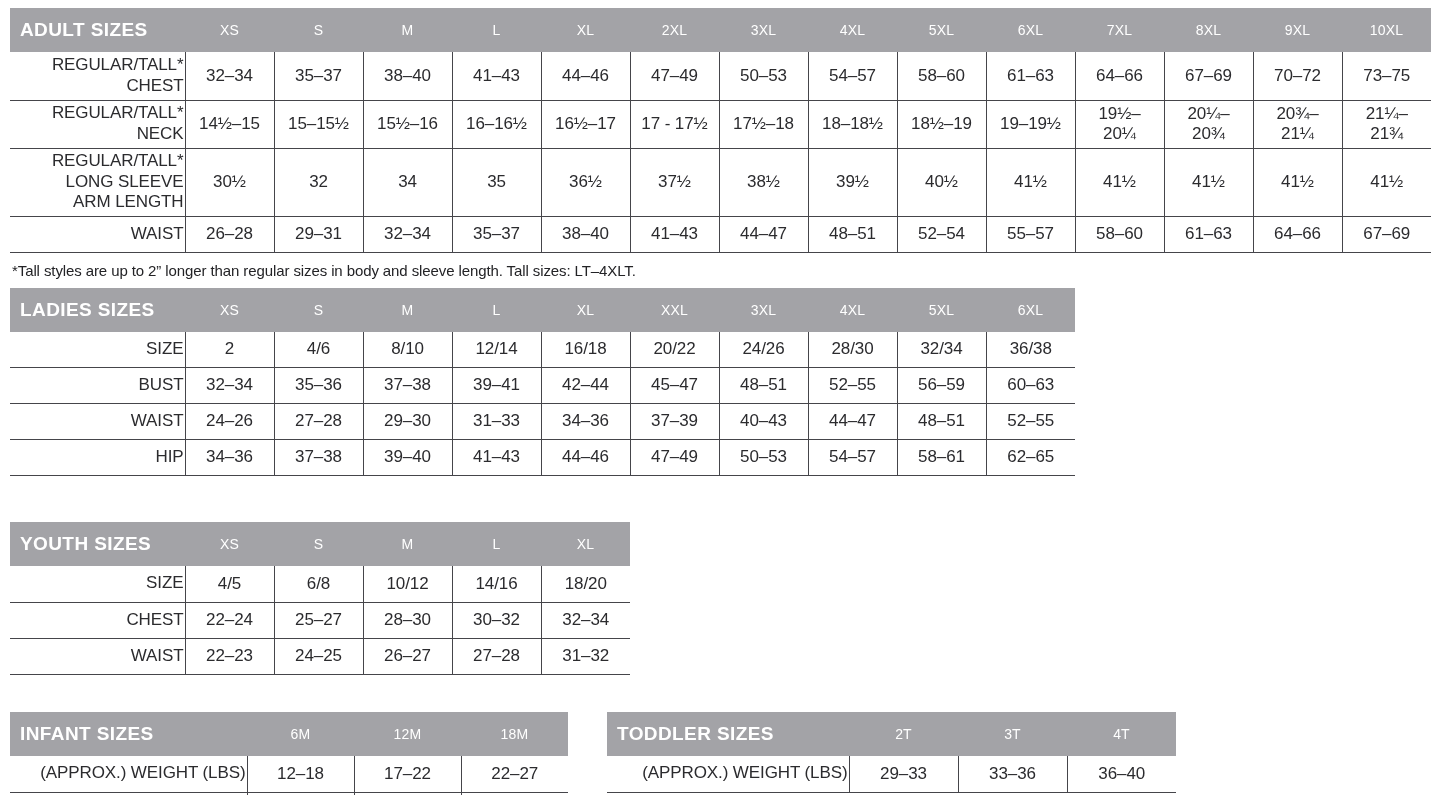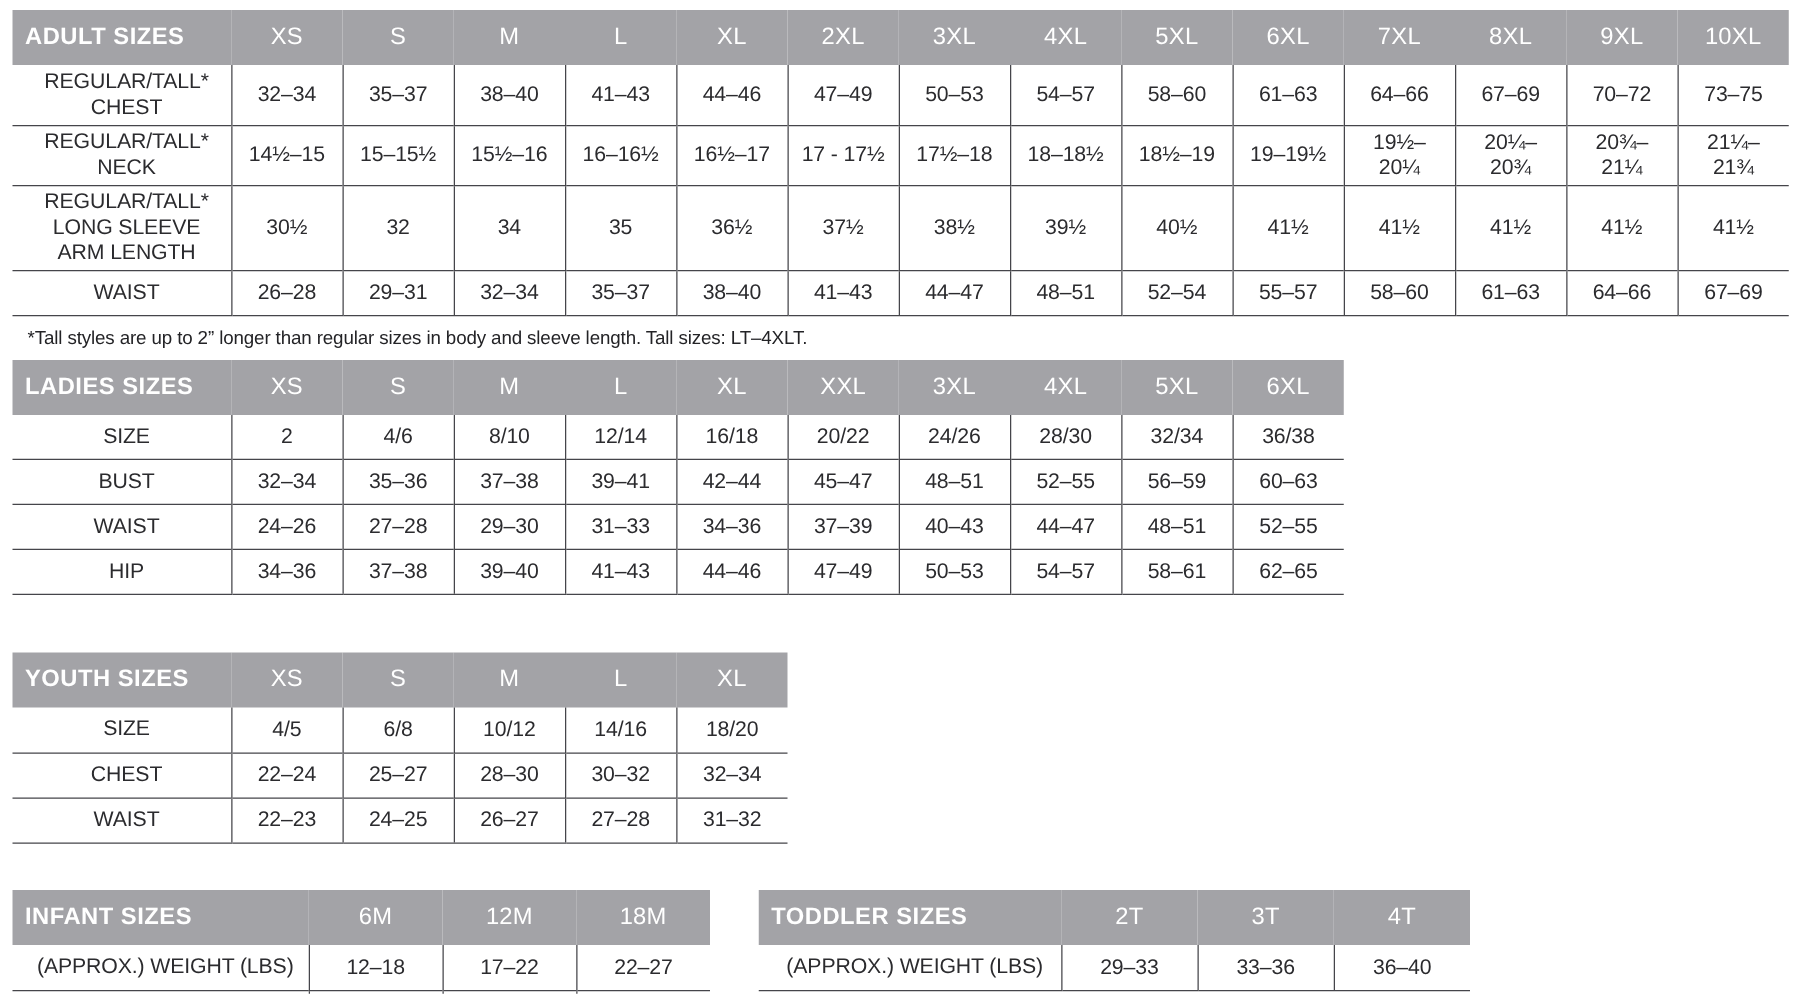--- a/index.html
+++ b/index.html
@@ -18,37 +18,37 @@
   }
   .size-table{border-collapse:collapse;table-layout:fixed;}
   .size-table th{
     background:var(--header-bg);color:var(--header-text);
     height:44px;vertical-align:middle;
   }
   .t-title{
     text-align:left;padding-left:10px;font-size:19px;font-weight:bold;
     letter-spacing:0.4px;white-space:nowrap;
   }
-  .t-col{font-size:19px;font-weight:normal;text-align:center;letter-spacing:0.2px;}
+  .t-col{font-size:14px;font-weight:normal;text-align:center;letter-spacing:0.2px;}
   .size-table td{
     font-size:17px;color:var(--text);vertical-align:middle;
     letter-spacing:-0.1px;
   }
-  .t-label{text-align:center;padding-left:9px;white-space:pre-line;line-height:1.22;}
+  .t-label{text-align:right;padding-left:9px;white-space:pre-line;line-height:1.22;}
   .t-val{text-align:center;border-left:1px solid var(--line);white-space:pre-line;line-height:1.18;}
   .size-table tbody tr+tr td{border-top:1px solid var(--line);}
   .size-table tbody tr:last-child td{border-bottom:1px solid var(--line);}
   .size-table tbody tr{height:36px;}
   #adult-table tbody tr:nth-child(1){height:48px;}
   #adult-table tbody tr:nth-child(2){height:48px;}
   #adult-table tbody tr:nth-child(3){height:68px;}
   #adult-table tbody tr:nth-child(4){height:36px;}
   #infant-table tbody tr,#toddler-table tbody tr{height:37px;}
   .footnote{
-    margin:9px 0 0 12px;font-size:15px;color:#232326;letter-spacing:-0.1px;
+    margin:9px 0 0 2px;font-size:15px;color:#232326;letter-spacing:-0.1px;
   }
   #ladies-wrap{margin-top:9px;}
   #youth-wrap{margin-top:46px;}
   .bottom-row{display:flex;gap:39px;margin-top:37px;}
 </style>
 </head>
 <body>
 
 <div id="adult-wrap">
     <table class="size-table" id="adult-table">

